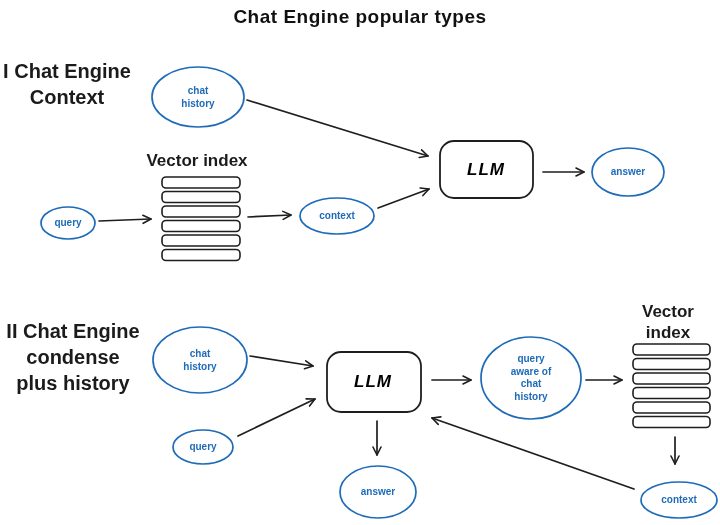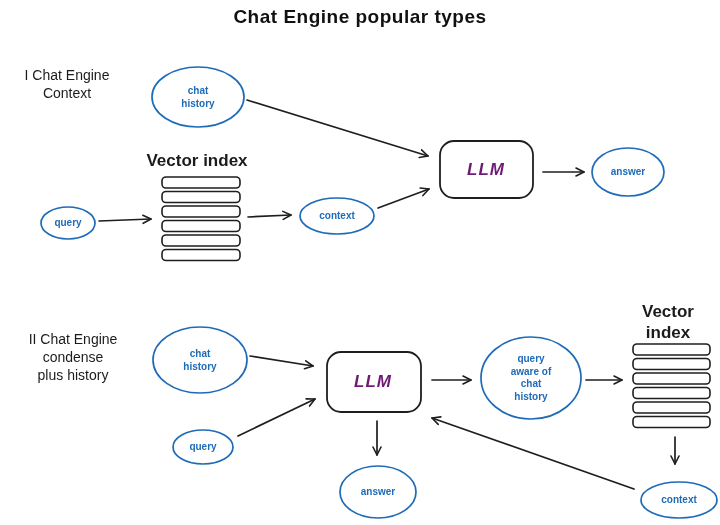--- a/index.html
+++ b/index.html
@@ -20,40 +20,40 @@
     line-height:1.25;
     pointer-events:none;
   }
   .title{
     font-size:19px;
     font-weight:bold;
     letter-spacing:0.5px;
     color:#111111;
   }
   .section-label{
-    font-size:14px;
-    font-weight:normal;
+    font-size:20px;
+    font-weight:bold;
     color:#1b1b1b;
     line-height:1.3;
   }
   .node-label{
     font-size:10px;
     color:#1e6bb8;
     font-weight:bold;
   }
   .vector-label{
     font-size:17px;
     color:#1b1b1b;
     font-weight:bold;
   }
   .llm-label{
     font-size:17px;
     font-style:italic;
     font-weight:bold;
-    color:#701a75;
+    color:#000000;
     letter-spacing:1px;
   }
 </style>
 </head>
 <body>
 
 <div class="canvas">
 
   <svg width="720" height="525" viewBox="0 0 720 525">
     <defs>

